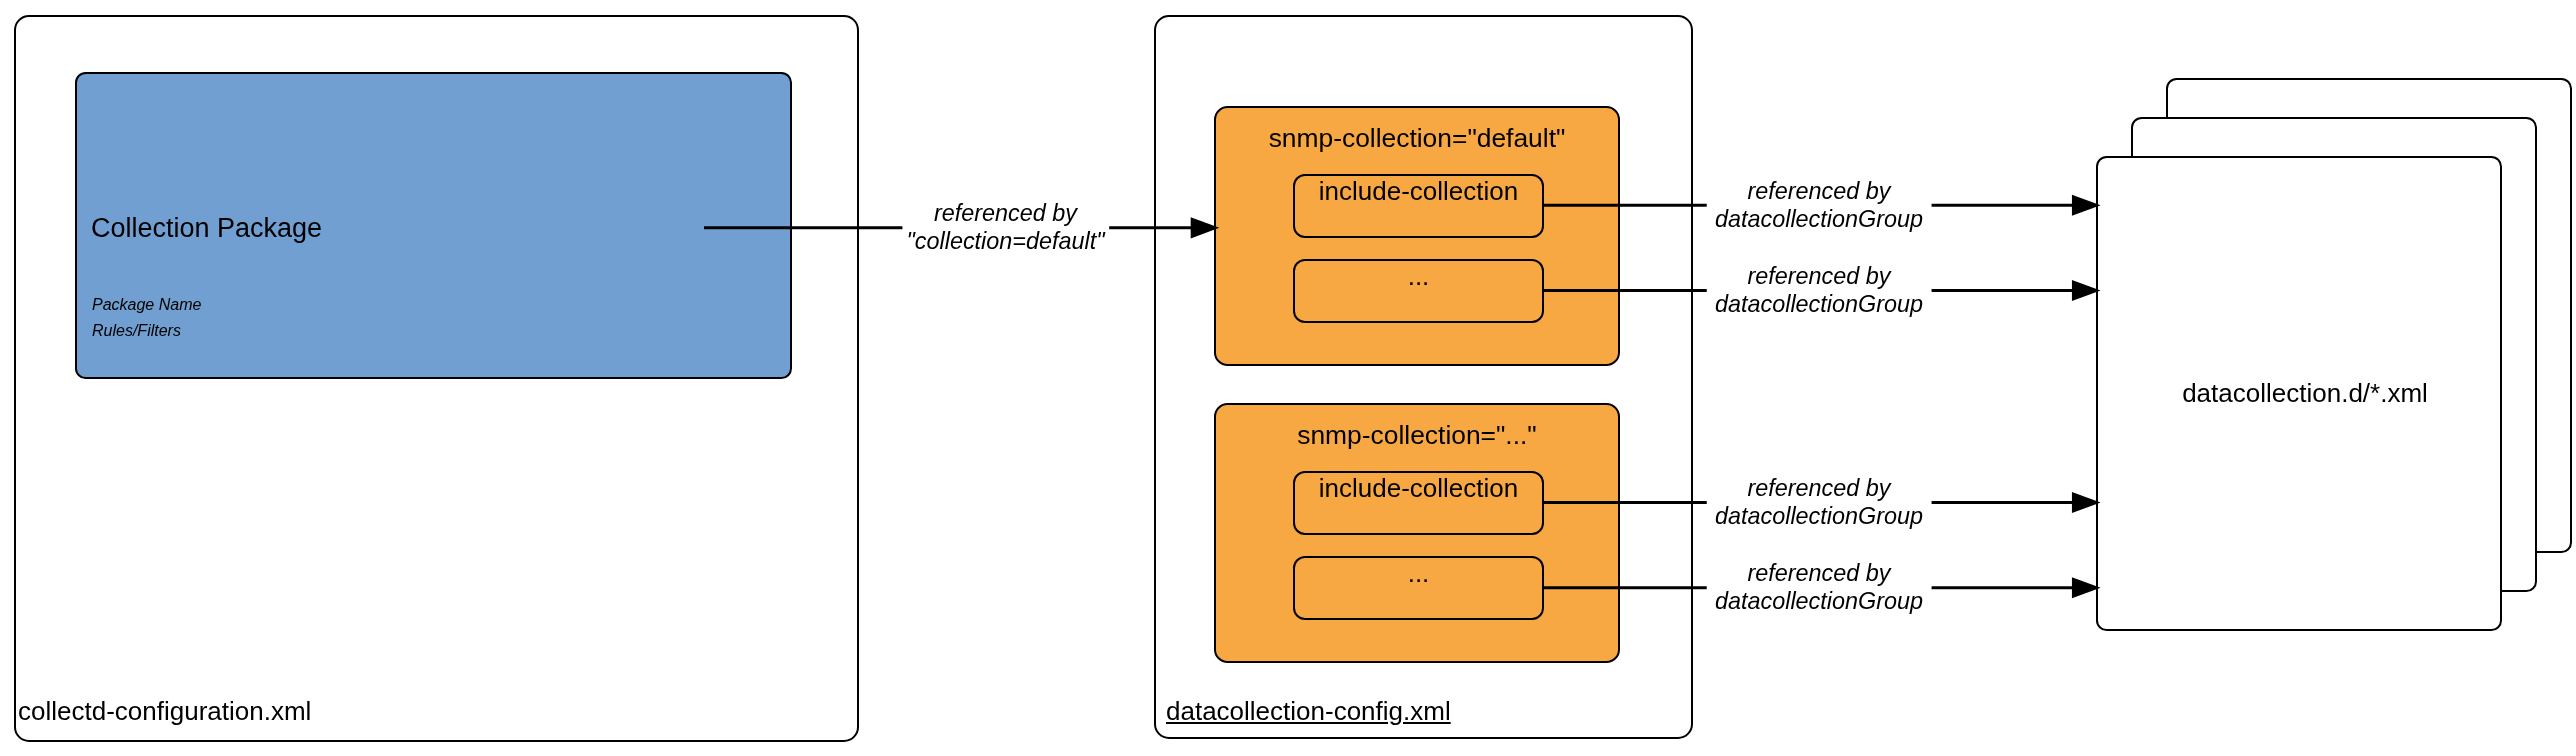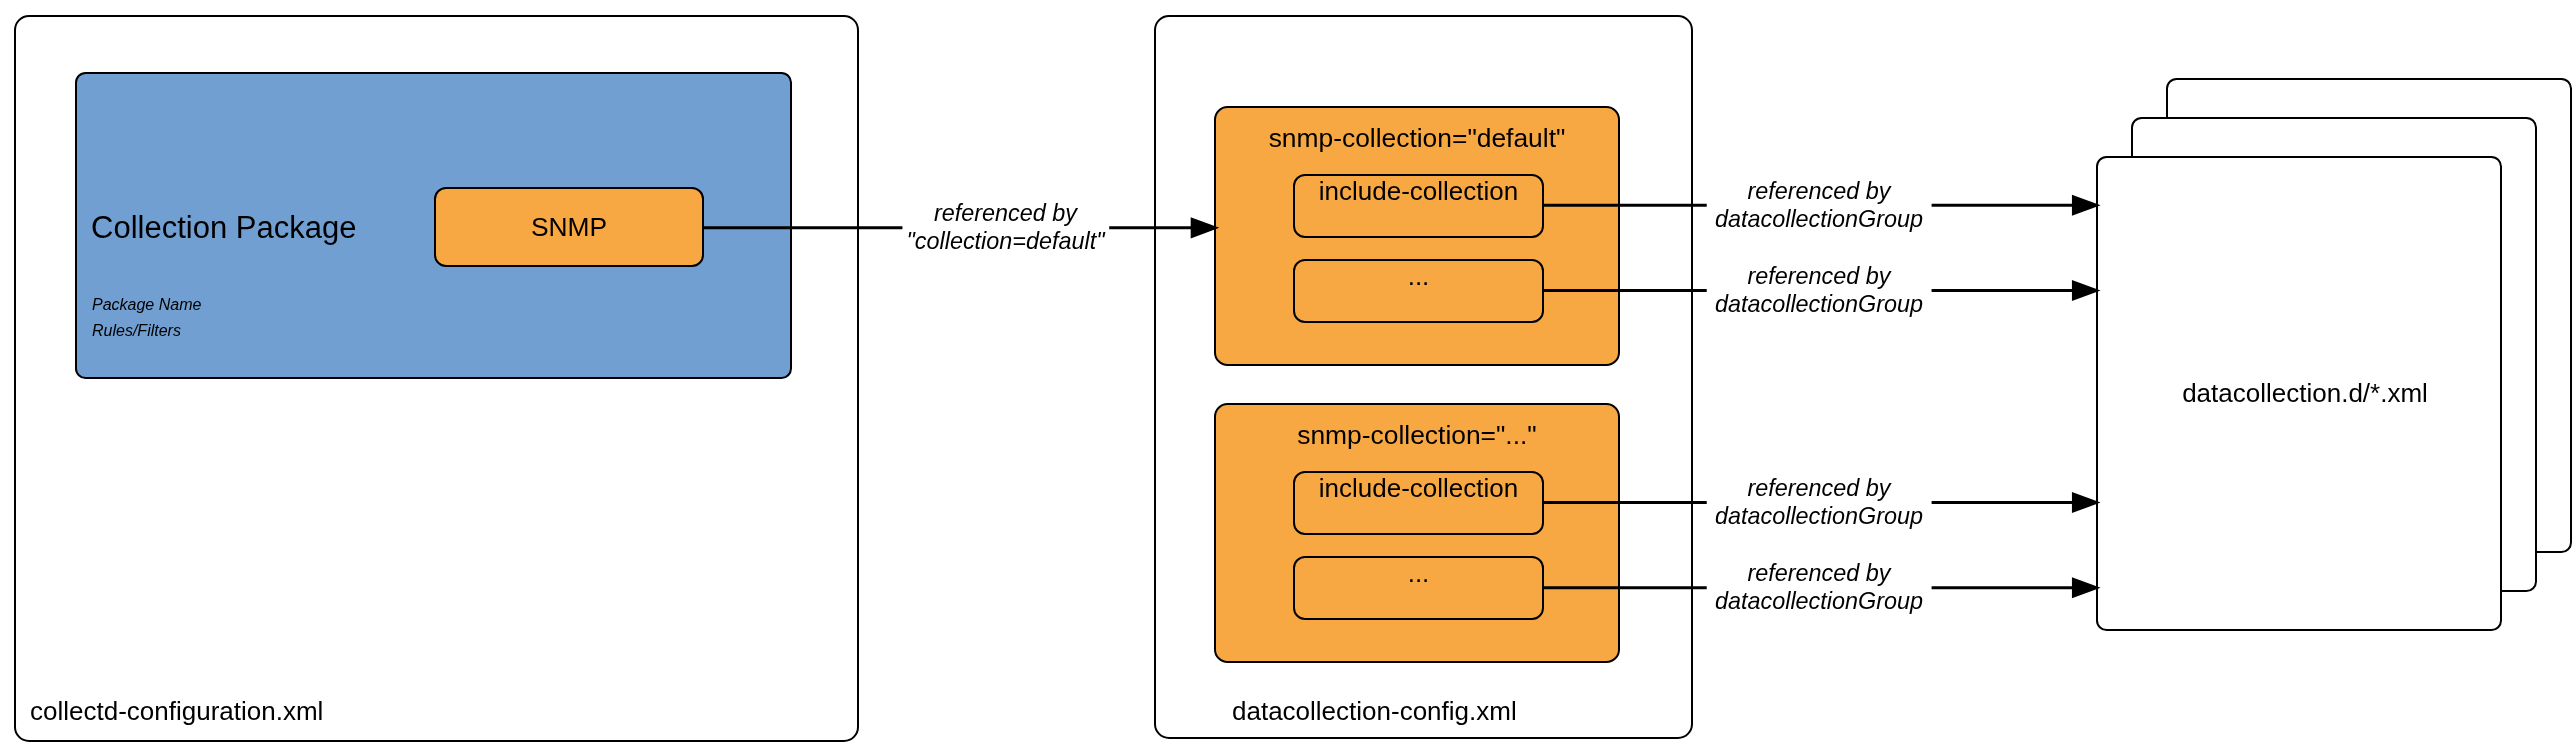--- a/index.html
+++ b/index.html
@@ -21,21 +21,21 @@
   .outer { border-radius: 15px; }
   .file-label {
     position: absolute;
     font-size: 26px;
     line-height: 27px;
     white-space: nowrap;
   }
   .blue-box { background: #719fd1; border-radius: 10.6px; }
   .pkg-title {
     position: absolute;
-    font-size: 31px;
+    font-size: 27px;
     line-height: 30px;
     white-space: nowrap;
   }
   .pkg-detail {
     position: absolute;
     font-style: italic;
     font-size: 16px;
     line-height: 27px;
     white-space: nowrap;
   }
@@ -89,38 +89,35 @@
     white-space: nowrap;
   }
 </style>
 </head>
 <body>
 
 <div class="canvas">
 
   <div class="box outer" style="left:14.3px; top:15px; width:845px; height:727px;"></div>
 
-  <div class="file-label" style="left:30px; top:698px;">collectd-configuration.xml</div>
+  <div class="file-label" style="left:18px; top:698px;">collectd-configuration.xml</div>
 
   <div class="box blue-box" style="left:75px; top:72px; width:717px; height:307px;"></div>
 
   <div class="pkg-title" style="left:91px; top:213px;">Collection Package</div>
 
   <div class="pkg-detail" style="left:92px; top:291px;">Package Name</div>
 
   <div class="pkg-detail" style="left:92px; top:317px;">Rules/Filters</div>
 
-  <div class="box snmp-box" style="left:434px; top:187px; width:270px; height:80px;">
-    <span>SNMP</span>
-  </div>
 
 
   <div class="box outer" style="left:1154px; top:15px; width:539px; height:724px;"></div>
 
-  <div class="file-label" style="left:1232px; top:698px;">datacollection-config.xml</div>
+  <div class="file-label" style="left:1166px; top:698px;text-decoration:underline;">datacollection-config.xml</div>
 
   <div class="box group-box" style="left:1214px; top:106px; width:406px; height:260px;">
     <div class="group-title">snmp-collection="default"</div>
   </div>
   <div class="box inner-box" style="left:1293px; top:174px; width:251px; height:64px;">
     <span>include-collection</span>
   </div>
   <div class="box inner-box" style="left:1293px; top:259px; width:251px; height:64px;">
     <span>...</span>
   </div>

